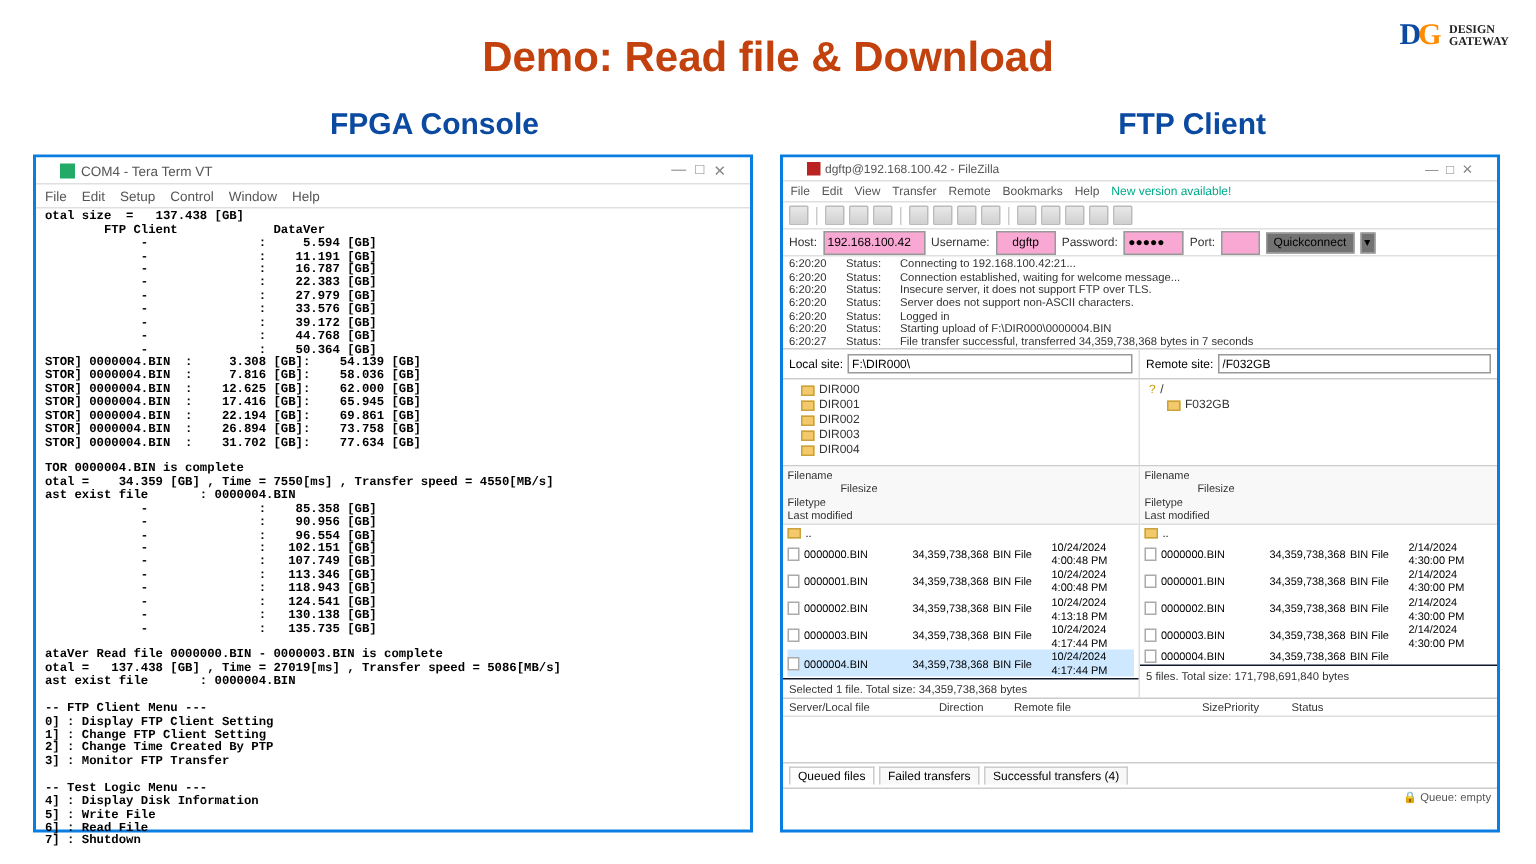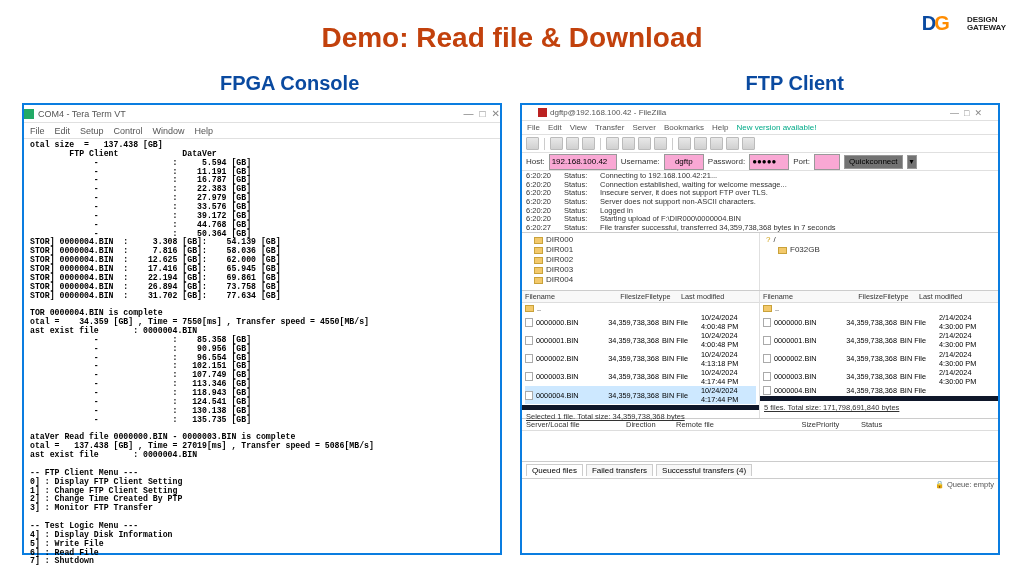--- a/index.html
+++ b/index.html
@@ -4,35 +4,35 @@
 <style>
 * { box-sizing: border-box; margin: 0; padding: 0; }
 body {
   width: 1024px;
   height: 576px;
   background: #fff;
   font-family: Arial, sans-serif;
   position: relative;
   overflow: hidden;
 }
-.logo { position: absolute; top: 12px; right: 18px; display: flex; align-items: center; gap: 19px; }
+.logo { position: absolute; top: 12px; right: 18px; display: flex; align-items: center; gap: 7px; font-family: Liberation Serif, serif; }
 .logo-mark { font-weight: 900; font-size: 20px; letter-spacing: -2px; }
 .logo-d { color: #0a4aa0; }
 .logo-g { color: #ff8c00; }
 .logo-text { font-size: 8px; font-weight: 800; line-height: 0.9; color: #222; }
 .main-title { text-align: center; font-size: 28px; font-weight: 800; color: #c2410c; margin-top: 22px; }
 .subtitles { display: flex; justify-content: space-between; padding: 0 180px 0 220px; margin-top: 18px; }
 .subtitle { font-size: 20px; font-weight: 800; color: #0a4aa0; }
 .panels { display: flex; gap: 18px; padding: 8px 22px 0 22px; }
 .panel { border: 2px solid #0a7de0; background: #fff; }
 .panel-left { width: 480px; height: 452px; }
 .panel-right { width: 480px; height: 452px; }
 
 
-.tt-titlebar { height: 18px; background: #fff; display: flex; align-items: center; padding: 0 0; font-size: 9px; color: #555; border-bottom: 1px solid #e0e0e0; }
+.tt-titlebar { height: 18px; background: #fff; display: flex; align-items: center; padding: 0 16px; font-size: 9px; color: #555; border-bottom: 1px solid #e0e0e0; }
 .tt-icon { width: 10px; height: 10px; background: #2a6; margin-right: 4px; }
 .tt-ctrl { margin-left: auto; display: flex; gap: 6px; font-size: 10px; color: #888; }
 .tt-menubar { height: 16px; display: flex; gap: 10px; padding: 0 6px; font-size: 9px; color: #555; align-items: center; border-bottom: 1px solid #e0e0e0; }
 .tt-body { font-family: 'Courier New', monospace; font-size: 8.2px; line-height: 1.08; padding: 2px 6px; white-space: pre; overflow: hidden; color: #000; font-weight: 700; }
 
 
 .fz-titlebar { height: 16px; background: #fff; display: flex; align-items: center; padding: 0 16px; font-size: 8px; color: #555; border-bottom: 1px solid #e0e0e0; }
 .fz-icon { width: 9px; height: 9px; background: #b22; margin-right: 3px; }
 .fz-ctrl { margin-left: auto; display: flex; gap: 5px; font-size: 9px; color: #888; }
 .fz-menubar { height: 14px; display: flex; gap: 8px; padding: 0 5px; font-size: 8px; color: #555; align-items: center; border-bottom: 1px solid #e0e0e0; }
@@ -52,29 +52,29 @@
 .fz-site-half:last-child { border-right: none; }
 .fz-site-inp { flex: 1; border: 1px solid #999; height: 13px; padding: 0 2px; font-size: 8px; background: #fff; }
 .fz-trees { height: 58px; display: flex; border-bottom: 1px solid #ccc; }
 .fz-tree-half { width: 50%; padding: 2px 4px; font-size: 8px; color: #333; overflow: hidden; border-right: 1px solid #e0e0e0; }
 .fz-tree-half:last-child { border-right: none; }
 .tree-item { display: flex; align-items: center; gap: 3px; line-height: 1.25; padding-left: 8px; }
 .fldr { width: 9px; height: 7px; background: #f3c96b; border: 1px solid #c9a23a; }
 .fz-lists { display: flex; border-bottom: 1px solid #ccc; }
 .fz-list-half { width: 50%; font-size: 7.3px; border-right: 1px solid #e0e0e0; }
 .fz-list-half:last-child { border-right: none; }
-.fz-list-hdr { display: flex; background: #f8f8f8; border-bottom: 1px solid #ddd; padding: 1px 3px; color: #333; }
+.fz-list-hdr { display: flex; background: #f8f8f8; border-bottom: 1px solid #ddd; padding: 1px 3px; color: #333; flex-direction: column; }
 .fz-list-body { padding: 1px 3px; }
 .fz-row { display: flex; line-height: 1.25; align-items: center; gap: 3px; }
 .fz-row.sel { background: #cde8ff; }
 .col-name { width: 60px; }
 .col-size { width: 60px; text-align: right; }
 .col-type { width: 36px; }
 .col-mod { flex: 1; }
-.fz-list-status { border-top: 5px solid #0f172a; padding: 2px 4px; font-size: 7.5px; color: #333; height: 13px; text-decoration: underline; }
+.fz-list-status { border-top: 1px solid #0f172a; padding: 2px 4px; font-size: 7.5px; color: #333; height: 13px; }
 .fz-queue-hdr { display: flex; font-size: 7.5px; padding: 1px 4px; border-bottom: 1px solid #ddd; color: #333; }
 .fz-queue-body { height: 30px; }
 .fz-tabs { height: 17px; display: flex; gap: 3px; padding: 1px 4px; align-items: center; font-size: 8px; border-top: 1px solid #ccc; }
 .fz-tab { border: 1px solid #ccc; border-bottom: none; padding: 1px 5px; background: #f8f8f8; }
 .fz-tab.act { background: #fff; }
 .fz-status { font-size: 7.5px; padding: 1px 4px; display: flex; justify-content: flex-end; border-top: 1px solid #ccc; color: #555; }
 .file-ico { width: 8px; height: 9px; border: 1px solid #aaa; background: #fff; flex-shrink: 0; }
 </style>
 </head>
 <body>
@@ -169,21 +169,21 @@
         <span>—</span>
         <span>□</span>
         <span>✕</span>
       </span>
     </div>
     <div class="fz-menubar">
       <span>File</span>
       <span>Edit</span>
       <span>View</span>
       <span>Transfer</span>
-      <span>Server</span>
+      <span>Remote</span>
       <span>Bookmarks</span>
       <span>Help</span>
       <span class="fz-newver">New version available!</span>
     </div>
     <div class="fz-toolbar">
       <span class="tb-ico"></span>
       <span class="tb-sep"></span>
       <span class="tb-ico"></span>
       <span class="tb-ico"></span>
       <span class="tb-ico"></span>
@@ -241,20 +241,30 @@
           <span class="fz-log-time">6:20:20</span>
           <span class="fz-log-stat">Status:</span>
           <span>Starting upload of F:\DIR000\0000004.BIN</span>
         </div>
         <div class="fz-log-row">
           <span class="fz-log-time">6:20:27</span>
           <span class="fz-log-stat">Status:</span>
           <span>File transfer successful, transferred 34,359,738,368 bytes in 7 seconds</span>
         </div>
       </div>
+    <div class="fz-sites">
+      <div class="fz-site-half">
+        <span>Local site:</span>
+        <input class="fz-site-inp" value="F:\DIR000\" style="">
+      </div>
+      <div class="fz-site-half">
+        <span>Remote site:</span>
+        <input class="fz-site-inp" value="/F032GB" style="">
+      </div>
+    </div>
     <div class="fz-trees">
       <div class="fz-tree-half" id="local-tree">
           <div class="tree-item">
             <span class="fldr"></span>
             <span>DIR000</span>
           </div>
           <div class="tree-item">
             <span class="fldr"></span>
             <span>DIR001</span>
           </div>

